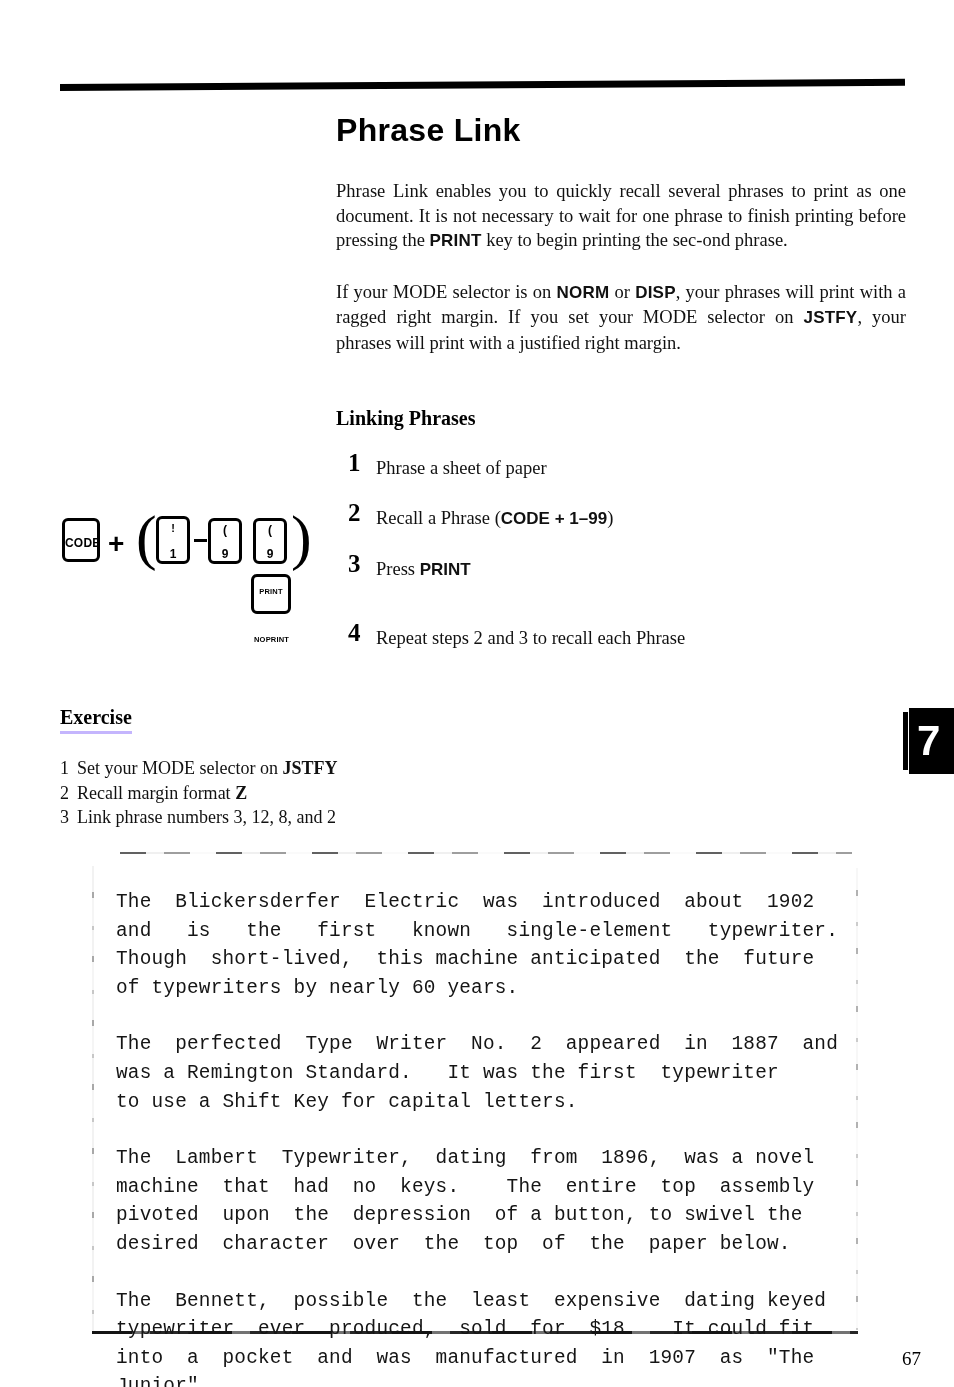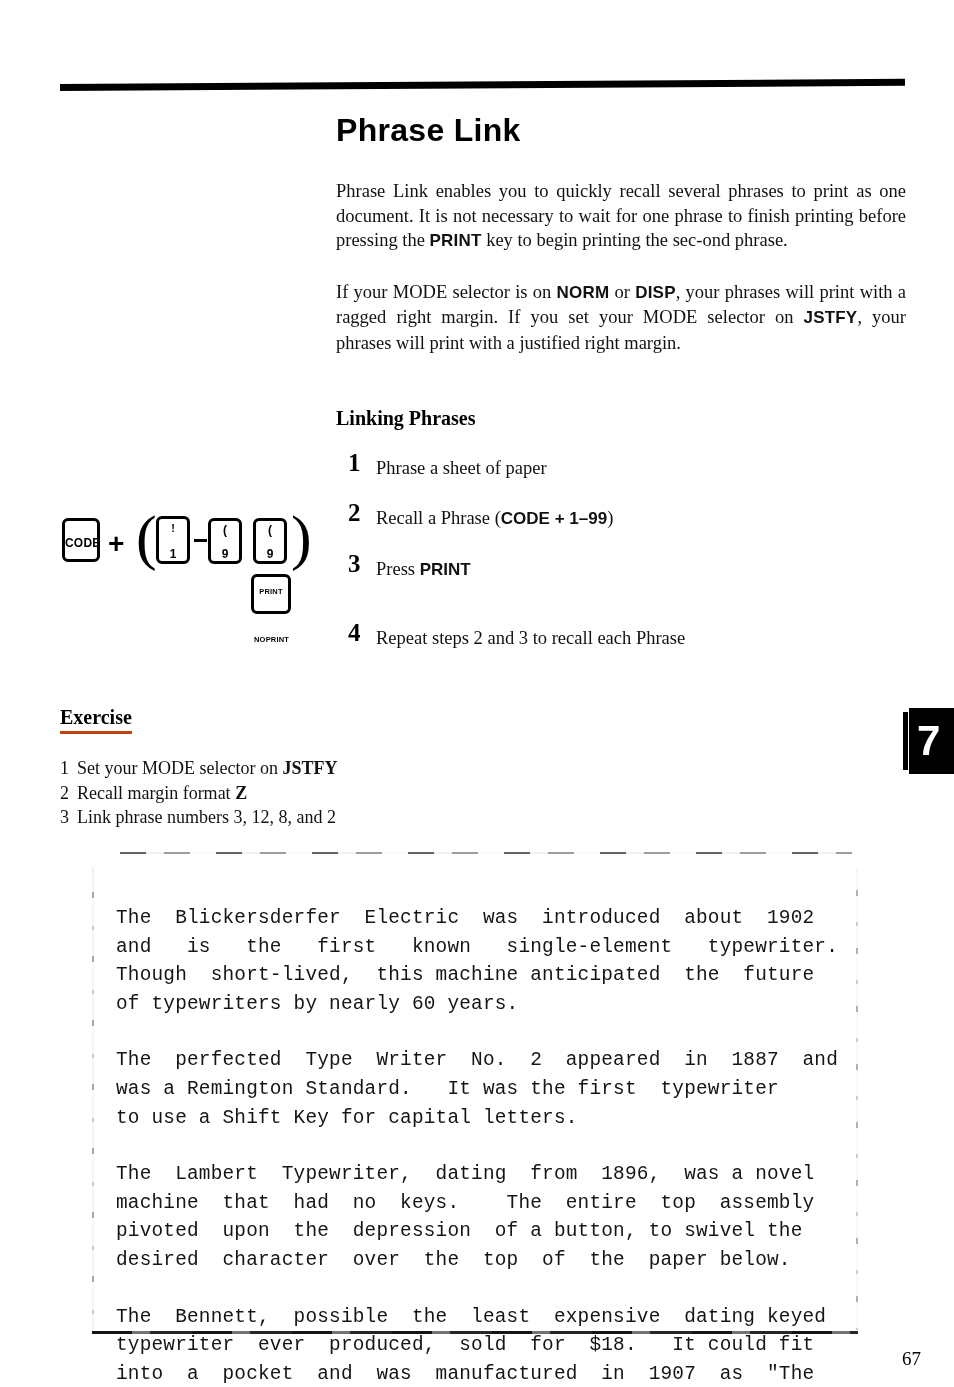--- a/index.html
+++ b/index.html
@@ -173,21 +173,21 @@
     position: absolute;
     left: 60px;
     top: 706px;
     width: 520px;
   }
   .exercise-title {
     font-size: 20px;
     font-weight: bold;
     color: #000;
     display: inline-block;
-    border-bottom: 3px solid #c2410c;
+    border-bottom: 3px solid #c4b5fd;
     padding-bottom: 2px;
     margin: 0;
   }
   .ex-list {
     margin: 22px 0 0 0;
     padding: 0;
     list-style: none;
   }
   .ex-item {
     font-size: 18px;
@@ -268,21 +268,21 @@
     left: 24px;
     top: 36px;
     right: 14px;
     font-family: "Liberation Mono", monospace;
     font-size: 19.4px;
     line-height: 28.6px;
     letter-spacing: 0.2px;
     color: #151515;
   }
   .typed p {
-    margin: 16px 0 28px 0;
+    margin: 0 0 28px 0;
     text-align: justify;
     white-space: pre-wrap;
   }
   .typed p:last-child { margin-bottom: 0; }
   .typed .tline {
     display: block;
     white-space: pre;
   }
 
   

